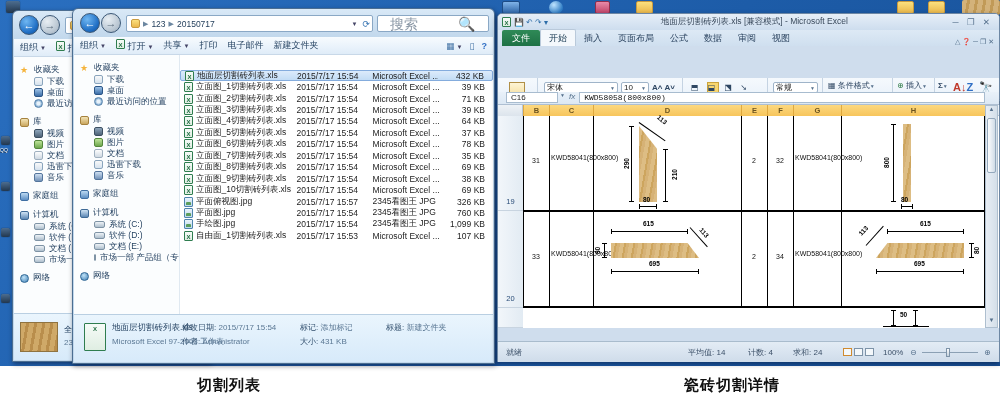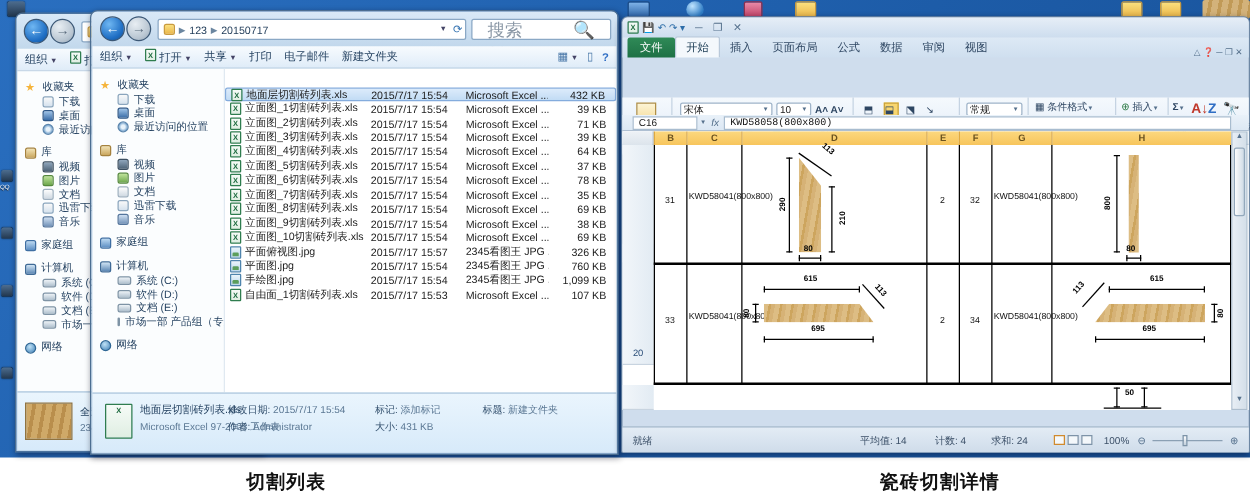--- a/index.html
+++ b/index.html
@@ -71,21 +71,21 @@
   .xl-tabs{height:16px;background:linear-gradient(#dde9f5,#cfdfEF);display:flex;align-items:flex-end;font-size:9px;color:#2e4662}
   .xl-tab{padding:2px 8px 2px;line-height:12px}
   .xl-tab.file{background:linear-gradient(#2f8a57,#1e7145);color:#fff;border-radius:2px 2px 0 0;margin-left:4px;padding:2px 10px}
   .xl-tab.active{background:#f4f8fc;border:1px solid #b9c9da;border-bottom:none;border-radius:2px 2px 0 0;color:#15364f}
   .ribbon{background:linear-gradient(#f5f9fd,#e3edf8 70%,#d9e6f4);border-bottom:1px solid #b7c8da;position:relative;font-size:8px;color:#2e4662}
   .rgroup{position:absolute;top:0;bottom:0;border-right:1px solid #c5d3e2}
   .glabel{position:absolute;bottom:1px;width:100%;text-align:center;font-size:7px;color:#5b718c}
   .combo{background:#fff;border:1px solid #9fb4c9;border-radius:2px;font-size:8px;color:#222;display:flex;align-items:center;justify-content:space-between;padding:0 2px;height:11px}
   .rbtn{font-size:8px;color:#2e4662;line-height:10px}
   .car{font-size:5px;color:#55708c}
-  .fmbar{background:linear-gradient(#e9f1f9,#dce8f4);border-bottom:1px solid #aebfd2;display:flex;align-items:center;font-size:8.5px}
+  .fmbar{background:linear-gradient(#e9f1f9,#dce8f4);border-bottom:1px solid #aebfd2;display:flex;font-size:8.5px}
   .namebox{width:52px;height:11px;background:#fff;border:1px solid #a8bccf;font-size:8px;color:#222;padding-left:4px;line-height:10px}
   .fx{color:#55708c;font-style:italic;font-size:8px;margin:0 4px}
   .fval{font-family:"Liberation Mono","DejaVu Sans Mono",monospace;font-size:8px;color:#111;background:#fff;border:1px solid #a8bccf;flex:1;height:11px;line-height:10px;padding-left:4px;margin-right:14px}
   .chdr{position:absolute;top:0;height:11px;background:linear-gradient(#fcd87f,#f7c55c);border-left:1px solid #e0a93f;color:#6b5320;font-size:7.5px;text-align:center;line-height:11px;font-weight:bold}
   .rhdr{position:absolute;left:0;width:25px;background:linear-gradient(90deg,#f2f6fa,#e2ebf3);border-bottom:1px solid #c8d4e0;color:#2a4d78;font-size:7.5px;display:flex;align-items:flex-end;justify-content:center;padding-bottom:4px}
   .gv{position:absolute;width:1px;background:#000}
   .gh{position:absolute;height:2px;background:#000}
   .xcell{position:absolute;font-size:7px;color:#111;text-align:center}
   .tile{position:absolute;background:repeating-linear-gradient(100deg,#ddbd84 0 4px,#cda55e 4px 6px,#d6b276 6px 9px)}
   .dl{position:absolute;width:1px;background:#000}
@@ -438,20 +438,21 @@
       <div class="abs dmeta" style="left:226px;top:21px"><b>大小:</b> <span>431 KB</span></div>
       <div class="abs dmeta" style="left:312px;top:7px"><b>标题:</b> <span>新建文件夹</span></div>
     </div>
   </div>
 
   <div class="abs xl" style="left:497px;top:13px;width:503px;height:349px">
 
     <div class="xl-title">
       <span class="fic xls" style="margin:0 3px 0 4px"></span>
       <span style="color:#2d6da8;font-size:8px;margin-right:8px">💾 ↶ ↷ ▾</span>
+      <span style="flex:1;text-align:center">地面层切割砖列表.xls [兼容模式] - Microsoft Excel</span>
       <span style="margin-right:6px;color:#55708c;letter-spacing:3px">─ ❐ ✕</span>
     </div>
 
     <div class="xl-tabs">
       <span class="xl-tab file">文件</span>
       <span class="xl-tab active">开始</span>
       <span class="xl-tab">插入</span>
       <span class="xl-tab">页面布局</span>
       <span class="xl-tab">公式</span>
       <span class="xl-tab">数据</span>
@@ -544,21 +545,21 @@
         <div class="chdr" style="left:95px;width:148px">D</div>
         <div class="chdr" style="left:243px;width:26px">E</div>
         <div class="chdr" style="left:269px;width:26px">F</div>
         <div class="chdr" style="left:295px;width:48px">G</div>
         <div class="chdr" style="left:343px;width:144px">H</div>
       </div>
 
       <div class="rhdr" style="top:11px;height:95px">
           <span>19</span>
         </div>
-      <div class="rhdr" style="top:90px;height:97px">
+      <div class="rhdr" style="top:106px;height:97px">
           <span>20</span>
         </div>
       <div class="rhdr" style="top:203px;height:20px"></div>
 
       <div class="gv" style="left:25px;top:11px;height:192px"></div>
       <div class="gv" style="left:51px;top:11px;height:192px"></div>
       <div class="gv" style="left:95px;top:11px;height:192px"></div>
       <div class="gv" style="left:243px;top:11px;height:192px"></div>
       <div class="gv" style="left:269px;top:11px;height:192px"></div>
       <div class="gv" style="left:295px;top:11px;height:192px"></div>
@@ -650,14 +651,14 @@
         </span>
       <span style="position:absolute;left:385px">100%</span>
       <span style="position:absolute;left:412px;color:#55708c">⊖</span>
       <span style="position:absolute;left:424px;top:10px;width:56px;height:1px;background:#8ba0b4"></span>
       <span style="position:absolute;left:448px;top:6px;width:4px;height:9px;background:linear-gradient(#fdfdfe,#c2d0dc);border:1px solid #7d93a8"></span>
       <span style="position:absolute;left:486px;color:#55708c">⊕</span>
     </div>
   </div>
 
   <div class="caption" style="left:197px">切割列表</div>
-  <div class="caption" style="left:704px">瓷砖切割详情</div>
+  <div class="caption" style="left:684px">瓷砖切割详情</div>
 </div>
 
 </body></html>

